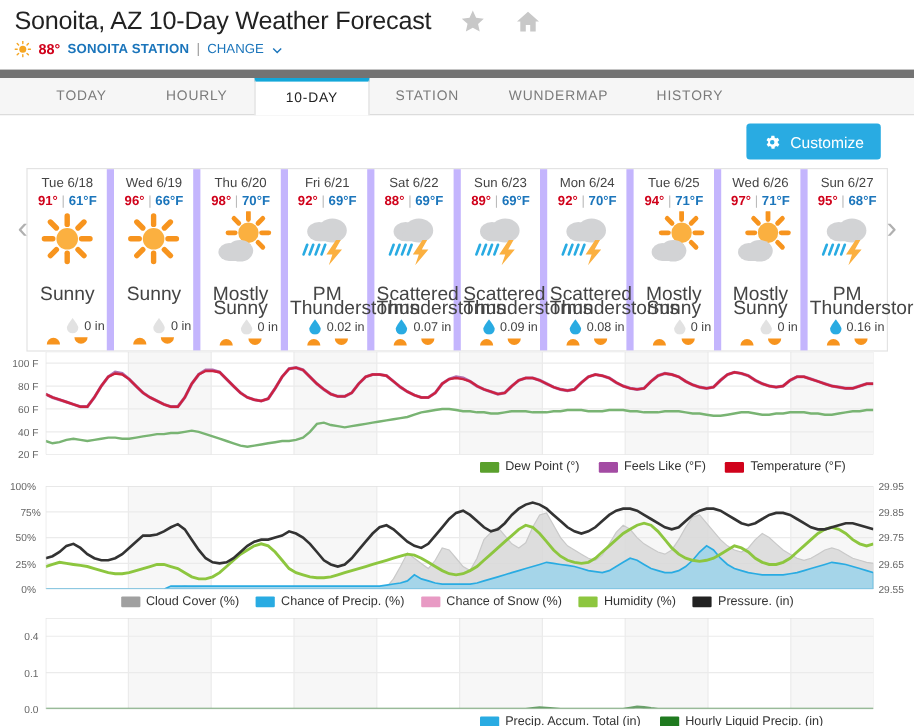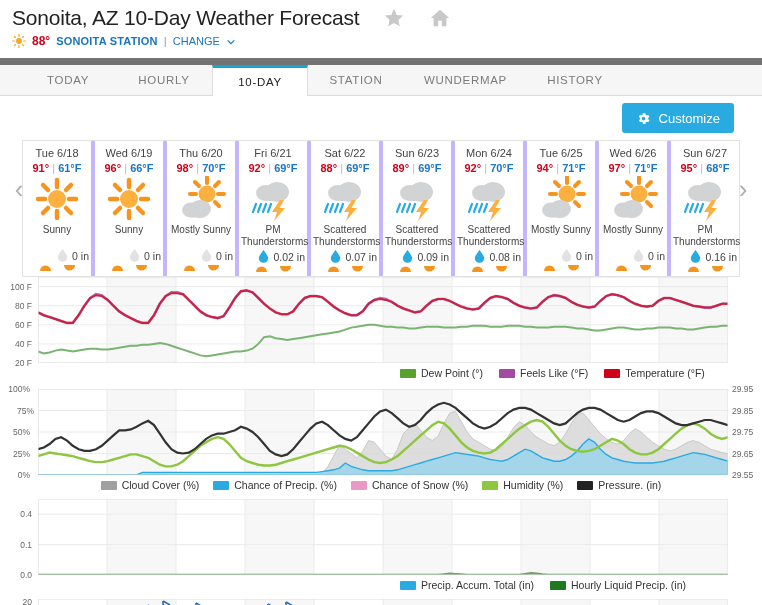--- a/index.html
+++ b/index.html
@@ -52,30 +52,30 @@
 
   
   .strip-wrap { position:relative; padding:0 22px; }
   .arrow {
     position:absolute; top:36px; width:22px; text-align:center;
     font-size:26px; color:#b0b0b0; cursor:pointer; line-height:1; user-select:none;
   }
   .arrow.left { left:8px; } .arrow.right { right:8px; }
   .days { display:flex; border:1px solid #e3e3e3; background:#fff; }
   .day {
-    flex:1 1 0; min-width:0; border-right:4px solid #c4b5fd;
+    flex:1 1 0; min-width:0; border-right:6px solid #c4b5fd;
     padding:4px 2px 3px; text-align:center;
   }
   .day:last-child { border-right:0; }
   .d-date { font-size:11px; color:#444; padding:2px 0 3px; }
   .d-temps { font-size:11px; font-weight:bold; white-space:nowrap; }
   .d-hi { color:#d0021b; } .d-sep { color:#bbb; font-weight:normal; } .d-lo { color:#1b75bb; }
   .d-icon { height:48px; display:flex; align-items:center; justify-content:center; margin-top:1px; }
   .d-icon svg { width:54px; height:46px; }
-  .d-cond { font-size:10px; color:#444; line-height:11.5px; min-height:23px; padding:1px 0 0; }
+  .d-cond { font-size:16px; color:#444; line-height:11.5px; min-height:23px; padding:1px 0 0;margin-top:16px; }
   .d-precip { display:flex; align-items:center; justify-content:flex-end; gap:4px; font-size:10.5px; color:#444; margin-top:3px; }
   .drop { width:11px; height:13px; }
   .d-sunline { display:flex; justify-content:space-around; padding:2px 8px 0; }
   .sunarc { width:13px; height:8px; }
 
   
   .chart { position:relative; }
   .c-axis-l, .c-axis-r {
     position:absolute; font-size:8.5px; color:#666; width:30px; text-align:right;
   }

